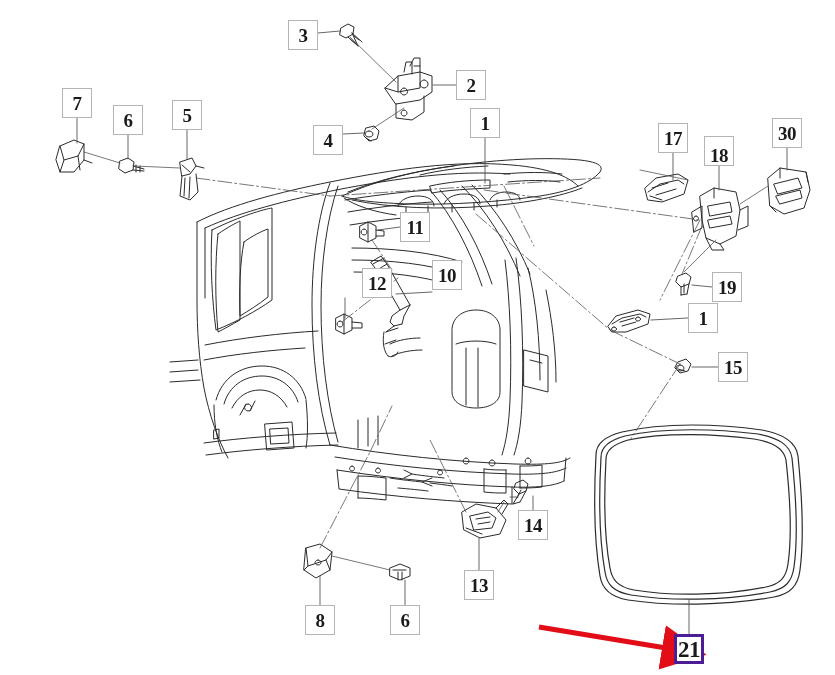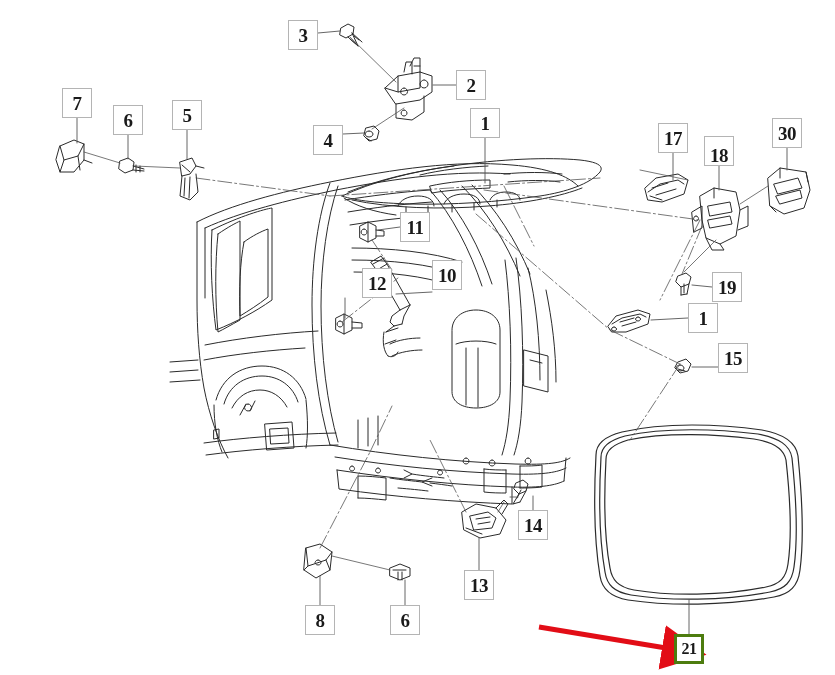--- a/index.html
+++ b/index.html
@@ -22,23 +22,23 @@
     font-family:"Liberation Serif", serif;
     font-size:19px;
     font-weight:700;
     color:#1a1a1a;
     letter-spacing:-0.5px;
     line-height:1;
     z-index:40;
     user-select:none;
   }
   .callout.highlight{
-    border:3px solid #4d7c0f;
+    border:3px solid #4c1d95;
     background:#ffffff;
-    font-size:16px;
+    font-size:23px;
     align-items:center;
   }
   .callout.highlight span{display:block;transform:translateY(0px);}
 </style>
 </head>
 <body>
 
 <div id="stage">
 
   <svg id="art" viewBox="0 0 835 675" xmlns="http://www.w3.org/2000/svg">
@@ -470,21 +470,21 @@
       </div>
       <div class="callout" style="left: 330px; top: 268px; margin-left: 32px;">
         <span>12</span>
       </div>
       <div class="callout" style="left: 464px; top: 570px;">
         <span>13</span>
       </div>
       <div class="callout" style="left: 518px; top: 510px;">
         <span>14</span>
       </div>
-      <div class="callout" style="left: 718px; top: 343px;">
+      <div class="callout" style="left: 718px; top: 352px;">
         <span>15</span>
       </div>
       <div class="callout" style="left: 688px; top: 303px;">
         <span>1</span>
       </div>
       <div class="callout" style="left: 658px; top: 123px;">
         <span>17</span>
       </div>
       <div class="callout" style="left: 704px; top: 136px; align-items: flex-end;">
         <span>18</span>

